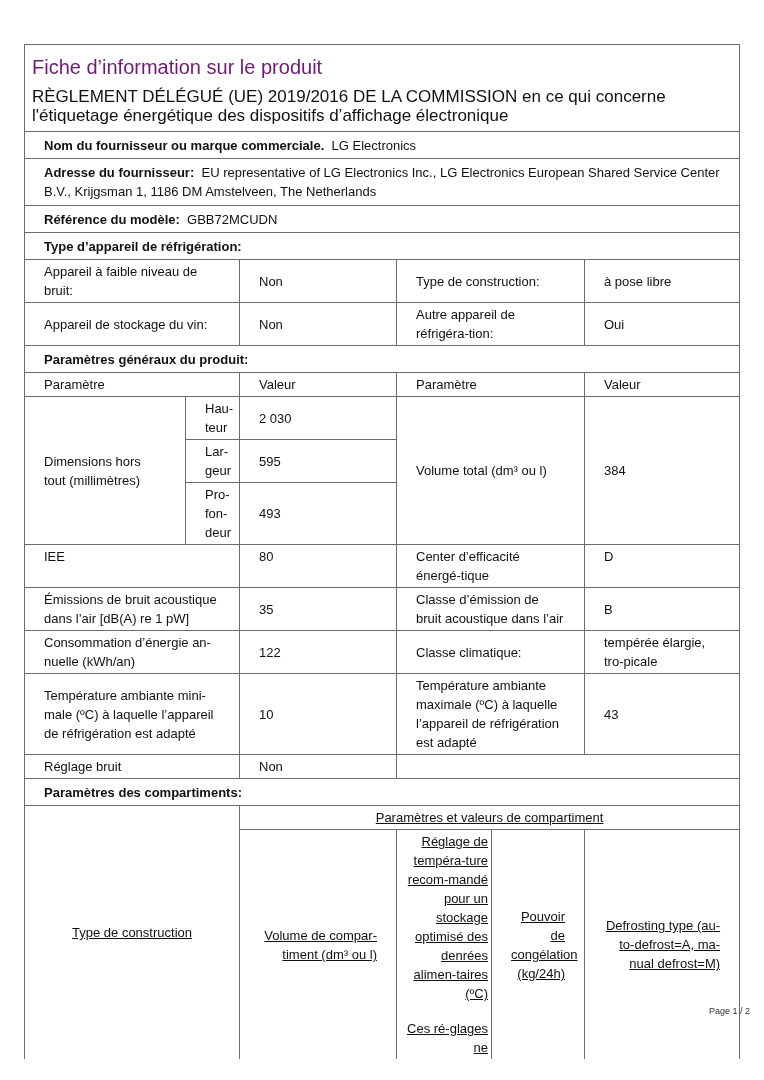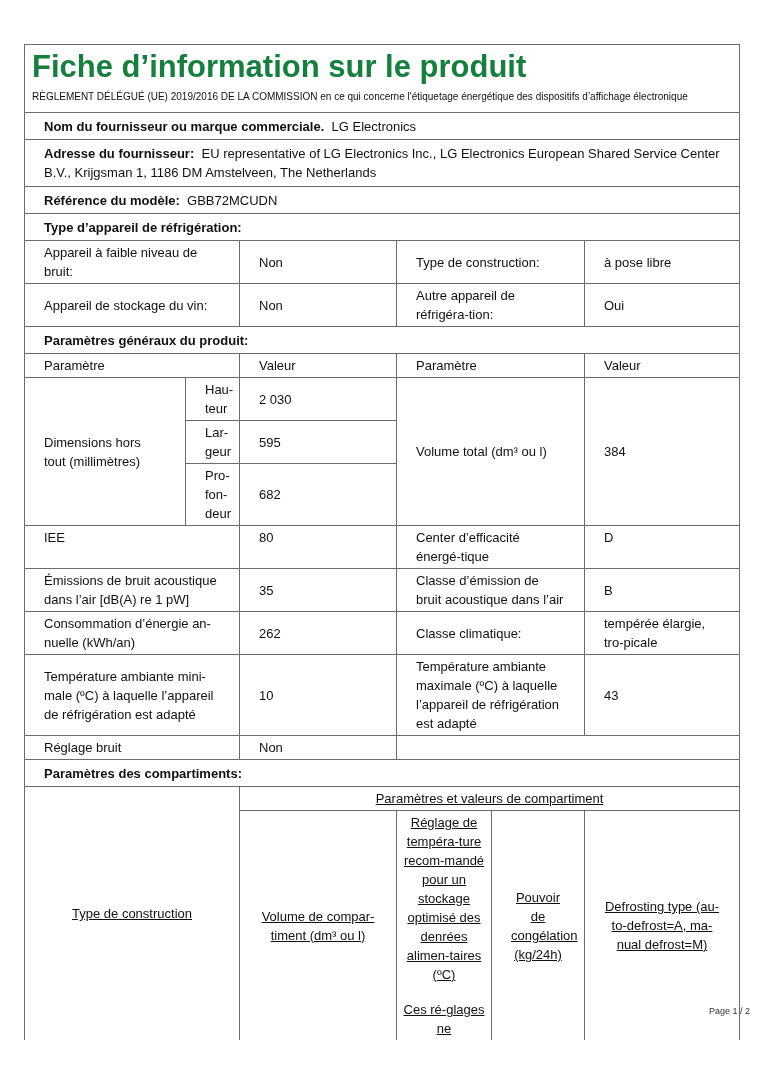--- a/index.html
+++ b/index.html
@@ -2,25 +2,25 @@
 <html><head>
 <meta charset="utf-8">
 <style>
   html, body { margin:0; padding:0; background:#ffffff; }
   body { width:764px; height:1080px; position:relative; overflow:hidden;
          font-family:"Liberation Sans", sans-serif; color:#111; font-size:13px; }
   .sheet { position:absolute; left:24px; top:44px; width:715px; }
   table { border-collapse:collapse; width:715px; table-layout:fixed; }
   td { border:1px solid #6b6b6b; padding:2px 19px; vertical-align:middle; line-height:19px; font-size:13px; }
   .title-cell { padding:4px 7px 6px 7px; }
-  .title { color:#15803d; font-weight:bold; font-size:31px; line-height:36px; }
-  .subtitle { font-size:10px; line-height:19px; margin-top:2px; }
+  .title { color:#701a75; font-weight:normal; font-size:20px; line-height:36px; }
+  .subtitle { font-size:17px; line-height:19px; margin-top:2px; }
   b, .b { font-weight:bold; }
   .center { text-align:center;text-decoration:underline; }
-  .no-bottom td { border-bottom:none; }
+  .no-bottom td { border-bottom:none;text-align:right; }
   .page-num { position:absolute; left:697px; top:1006px; font-size:9px; color:#333;padding-left:12px; }
 </style>
 </head>
 <body>
 
 <div class="sheet">
 <table>
   <colgroup>
     <col style="width:161px">
         <col style="width:54px">
@@ -85,37 +85,37 @@
     <td>2 030</td>
     <td colspan="2" rowspan="3">Volume total (dm³ ou l)</td>
     <td rowspan="3">384</td>
   </tr>
   <tr>
     <td style="height:36px">Lar-geur</td>
     <td>595</td>
   </tr>
   <tr>
     <td style="height:55px">Pro-fon-deur</td>
-    <td>682</td>
+    <td>493</td>
   </tr>
   <tr>
     <td colspan="2" style="vertical-align:top">IEE</td>
     <td style="vertical-align:top">80</td>
     <td colspan="2">Center d’efficacité énergé-tique</td>
     <td style="vertical-align:top">D</td>
   </tr>
   <tr>
     <td colspan="2">Émissions de bruit acoustique dans l’air [dB(A) re 1 pW]</td>
     <td>35</td>
     <td colspan="2">Classe d’émission de bruit acoustique dans l’air</td>
     <td>B</td>
   </tr>
   <tr>
     <td colspan="2">Consommation d’énergie an-nuelle (kWh/an)</td>
-    <td>262</td>
+    <td>122</td>
     <td colspan="2">Classe climatique:</td>
     <td>tempérée élargie, tro-picale</td>
   </tr>
   <tr>
     <td colspan="2">Température ambiante mini-male (ºC) à laquelle l’appareil de réfrigération est adapté</td>
     <td>10</td>
     <td colspan="2">Température ambiante maximale (ºC) à laquelle l’appareil de réfrigération est adapté</td>
     <td>43</td>
   </tr>
   <tr>

